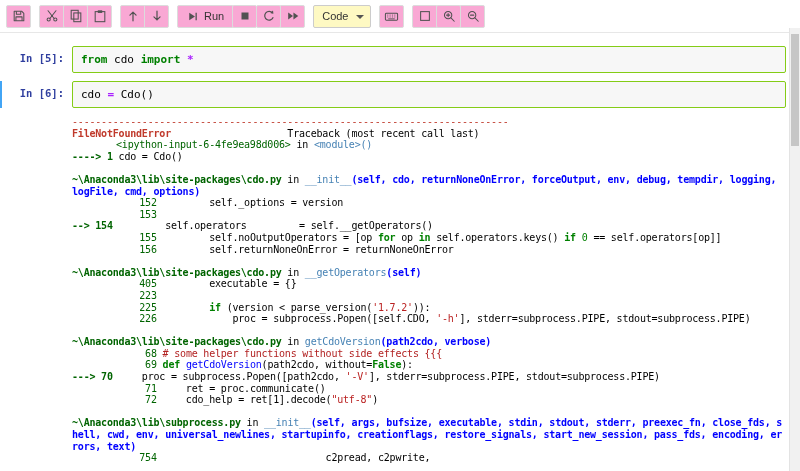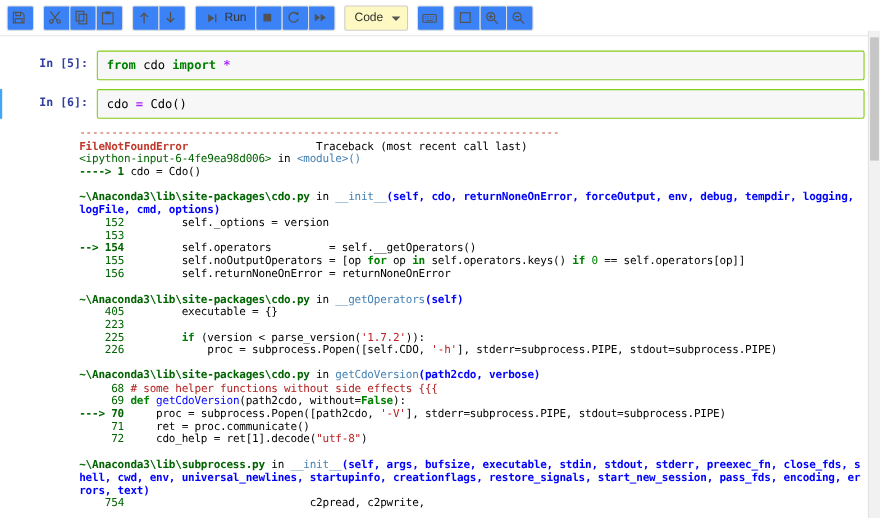--- a/index.html
+++ b/index.html
@@ -7,22 +7,22 @@
     width:800px;height:471px;overflow:hidden;background:#fff;position:relative;
     font-family:"Liberation Sans",sans-serif;
   }
   
   .toolbar{
     height:28px;display:flex;align-items:center;padding:2px 6px;gap:2px;
     background:#fff;border-bottom:1px solid #e7e7e7;
   }
   .btn-group{display:inline-flex;margin-right:6px;}
   .tbtn{
-    height:23px;min-width:25px;display:inline-flex;align-items:center;justify-content:space-between;
-    background:#3b82f6;border:1px solid #dcdcdc;border-radius:2px;padding:0 3px;cursor:pointer;margin-left:-1px;
+    height:23px;min-width:25px;display:inline-flex;align-items:center;justify-content:center;
+    background:#f9a8d4;border:1px solid #dcdcdc;border-radius:2px;padding:0 3px;cursor:pointer;margin-left:-1px;
   }
   .btn-group .tbtn:first-child{margin-left:0;border-radius:2px 0 0 2px;}
   .btn-group .tbtn:last-child{border-radius:0 2px 2px 0;}
   .btn-group .tbtn:only-child{border-radius:2px;}
   .tbtn.run{gap:5px;padding:0 8px;font-size:11px;color:#333;}
   .celltype{
     position:relative;display:inline-flex;align-items:center;height:21px;
     border:1px solid #ccc;border-radius:2px;background:#fef9c3;
     font-size:11px;color:#333;padding:0 22px 0 8px;margin-right:6px;cursor:pointer;
   }
@@ -30,40 +30,40 @@
     position:absolute;right:6px;top:9px;width:0;height:0;
     border-left:4px solid transparent;border-right:4px solid transparent;border-top:4px solid #555;
   }
   
   .notebook{padding-top:13px;}
   .cell{display:flex;margin:0 14px 8px 0;position:relative;}
   .cell.selected .sel-bar{position:absolute;left:0;top:0;bottom:0;width:2px;background:#42A5F5;}
   .prompt{
     width:72px;box-sizing:border-box;text-align:right;padding:6px 8px 0 0;
     font-family:"DejaVu Sans Mono",monospace;font-size:10.5px;font-weight:bold;color:#303F9F;
-    white-space:pre;flex:none;margin-left:16px;
+    white-space:pre;flex:none;
   }
   .input-area{
     flex:1;border:1px solid #84cc16;border-radius:2px;background:#f7f7f7;
     padding:5px 8px;min-height:15px;
   }
   .code{
     margin:0;font-family:"DejaVu Sans Mono",monospace;font-size:11px;line-height:15px;
     white-space:pre;color:#000;
   }
   
   .output{
     margin:7px 14px 0 72px;
     font-family:"DejaVu Sans Mono",monospace;font-size:10px;line-height:11.6px;
     letter-spacing:-0.2px;color:#000;
   }
   .tb-line{white-space:pre-wrap;word-break:break-all;}
   
   .tk-t{color:#000;}
-  .tk-g{color:#006400;}
+  .tk-g{color:#006400;margin-left:44px;}
   .tk-gb{color:#006400;font-weight:bold;}
   .tk-c{color:#4682b4;text-align:center;}
   .tk-b{color:#0000ff;font-weight:bold;}
   .tk-r{color:#c0392b;}
   .tk-rb{color:#c0392b;font-weight:bold;}
   .tk-s{color:#ba2121;}
   .tk-cm{color:#b22222;}
   .tk-kw{color:#008000;font-weight:bold;}
   .tk-n{color:#008000;}
   .tk-nf{color:#0000ff;}

